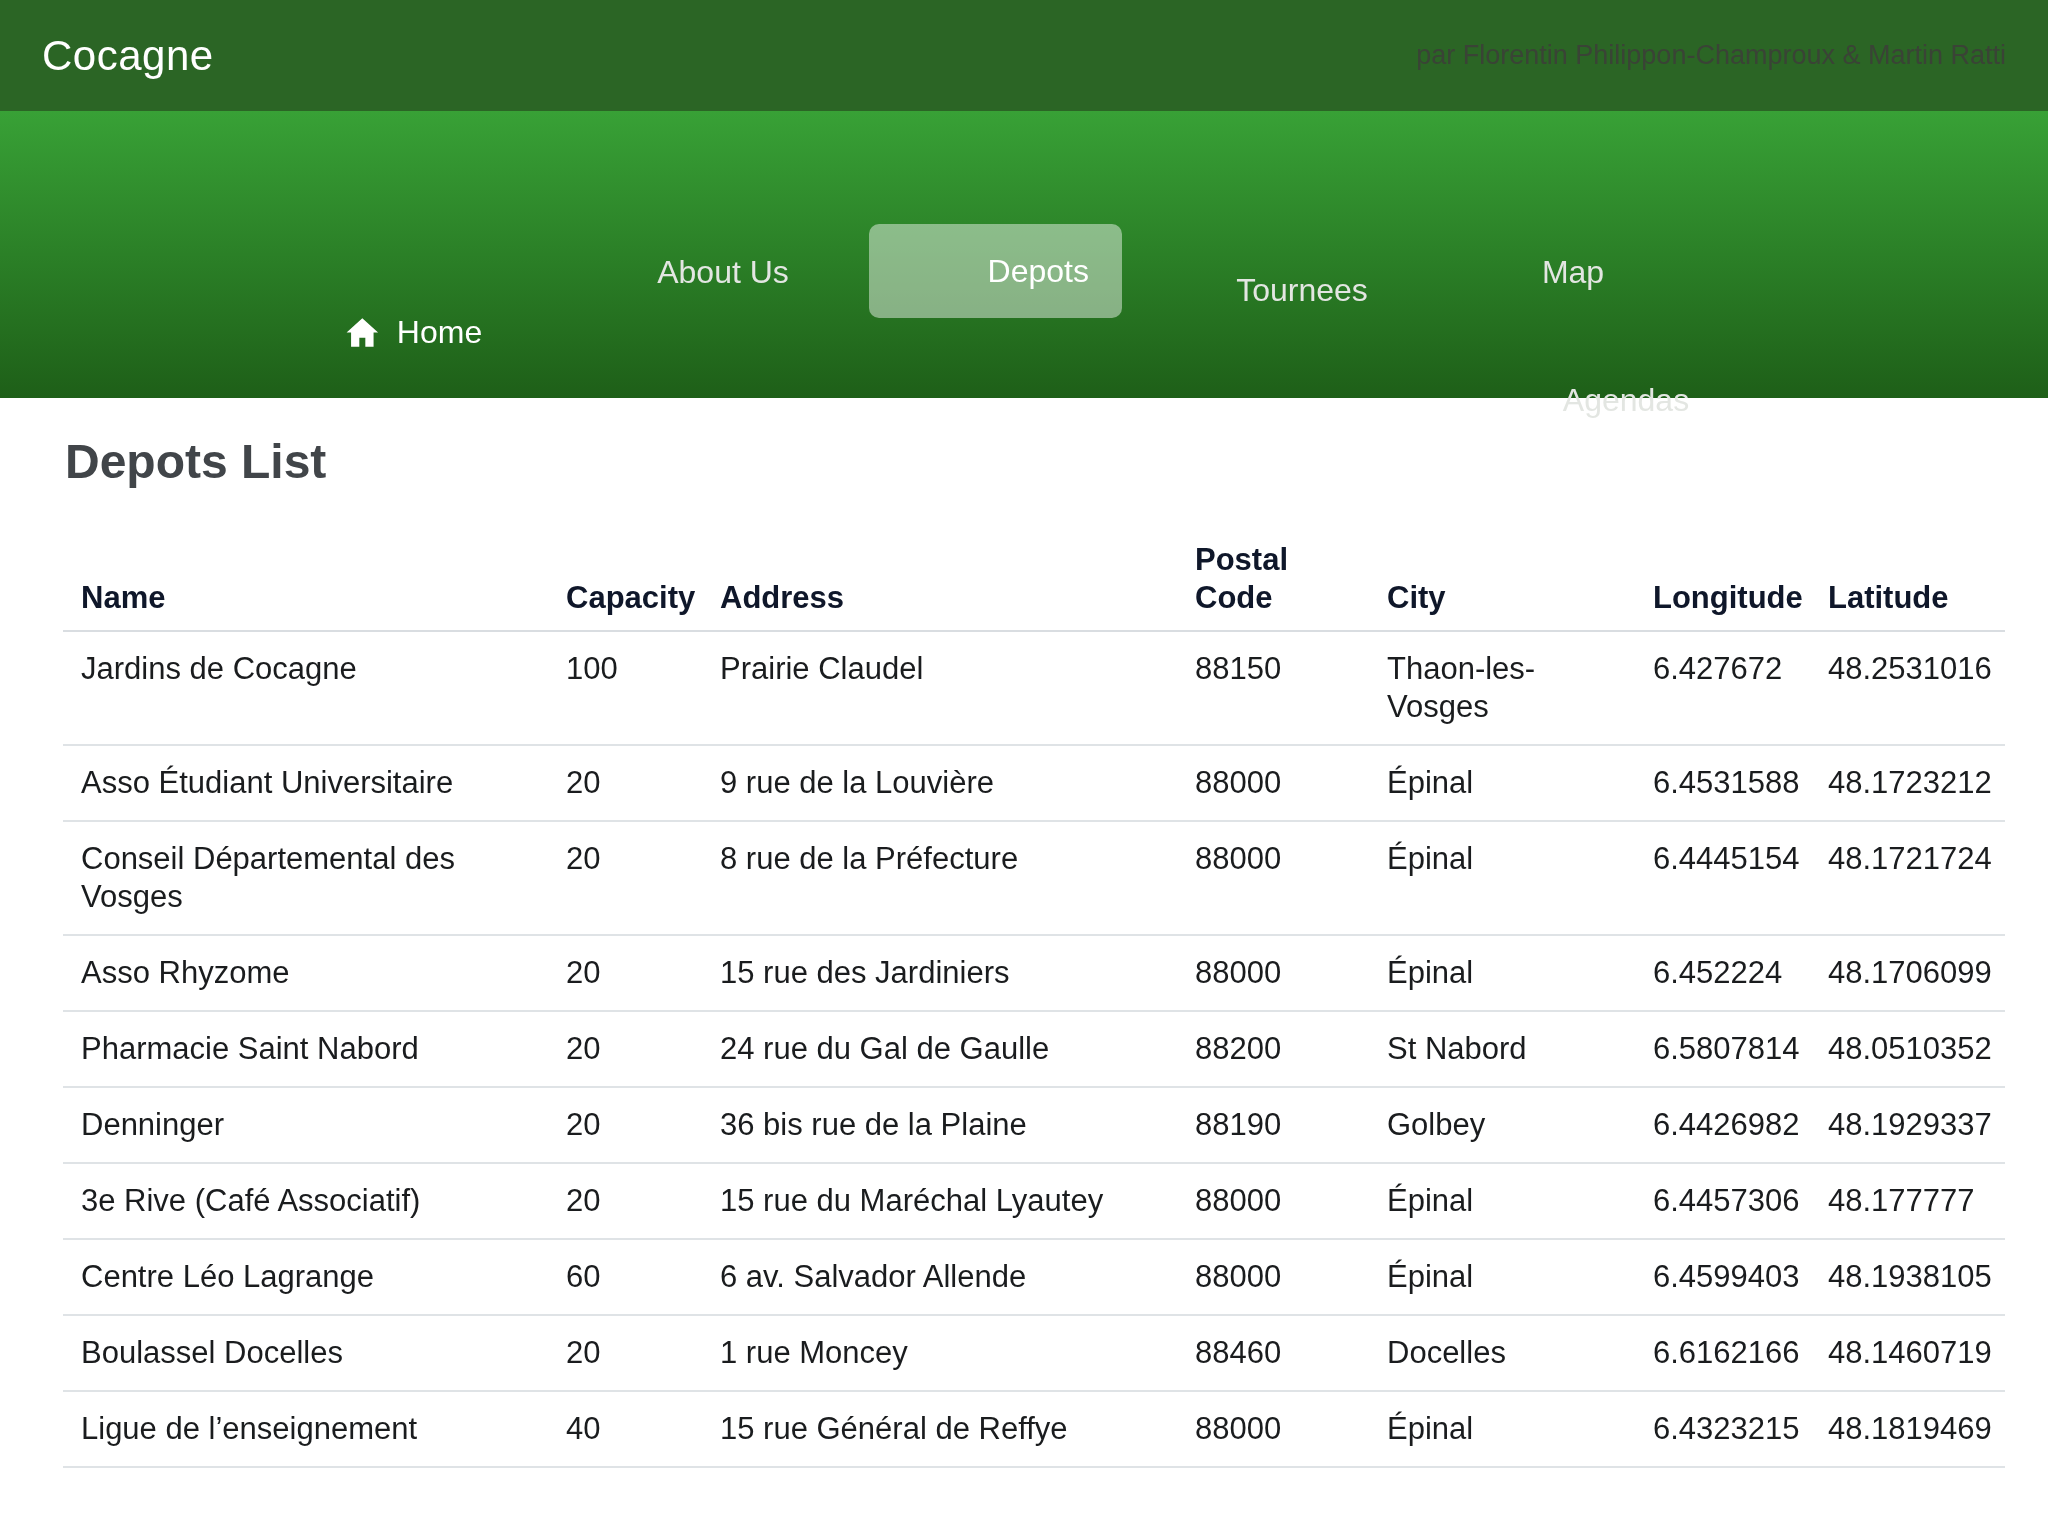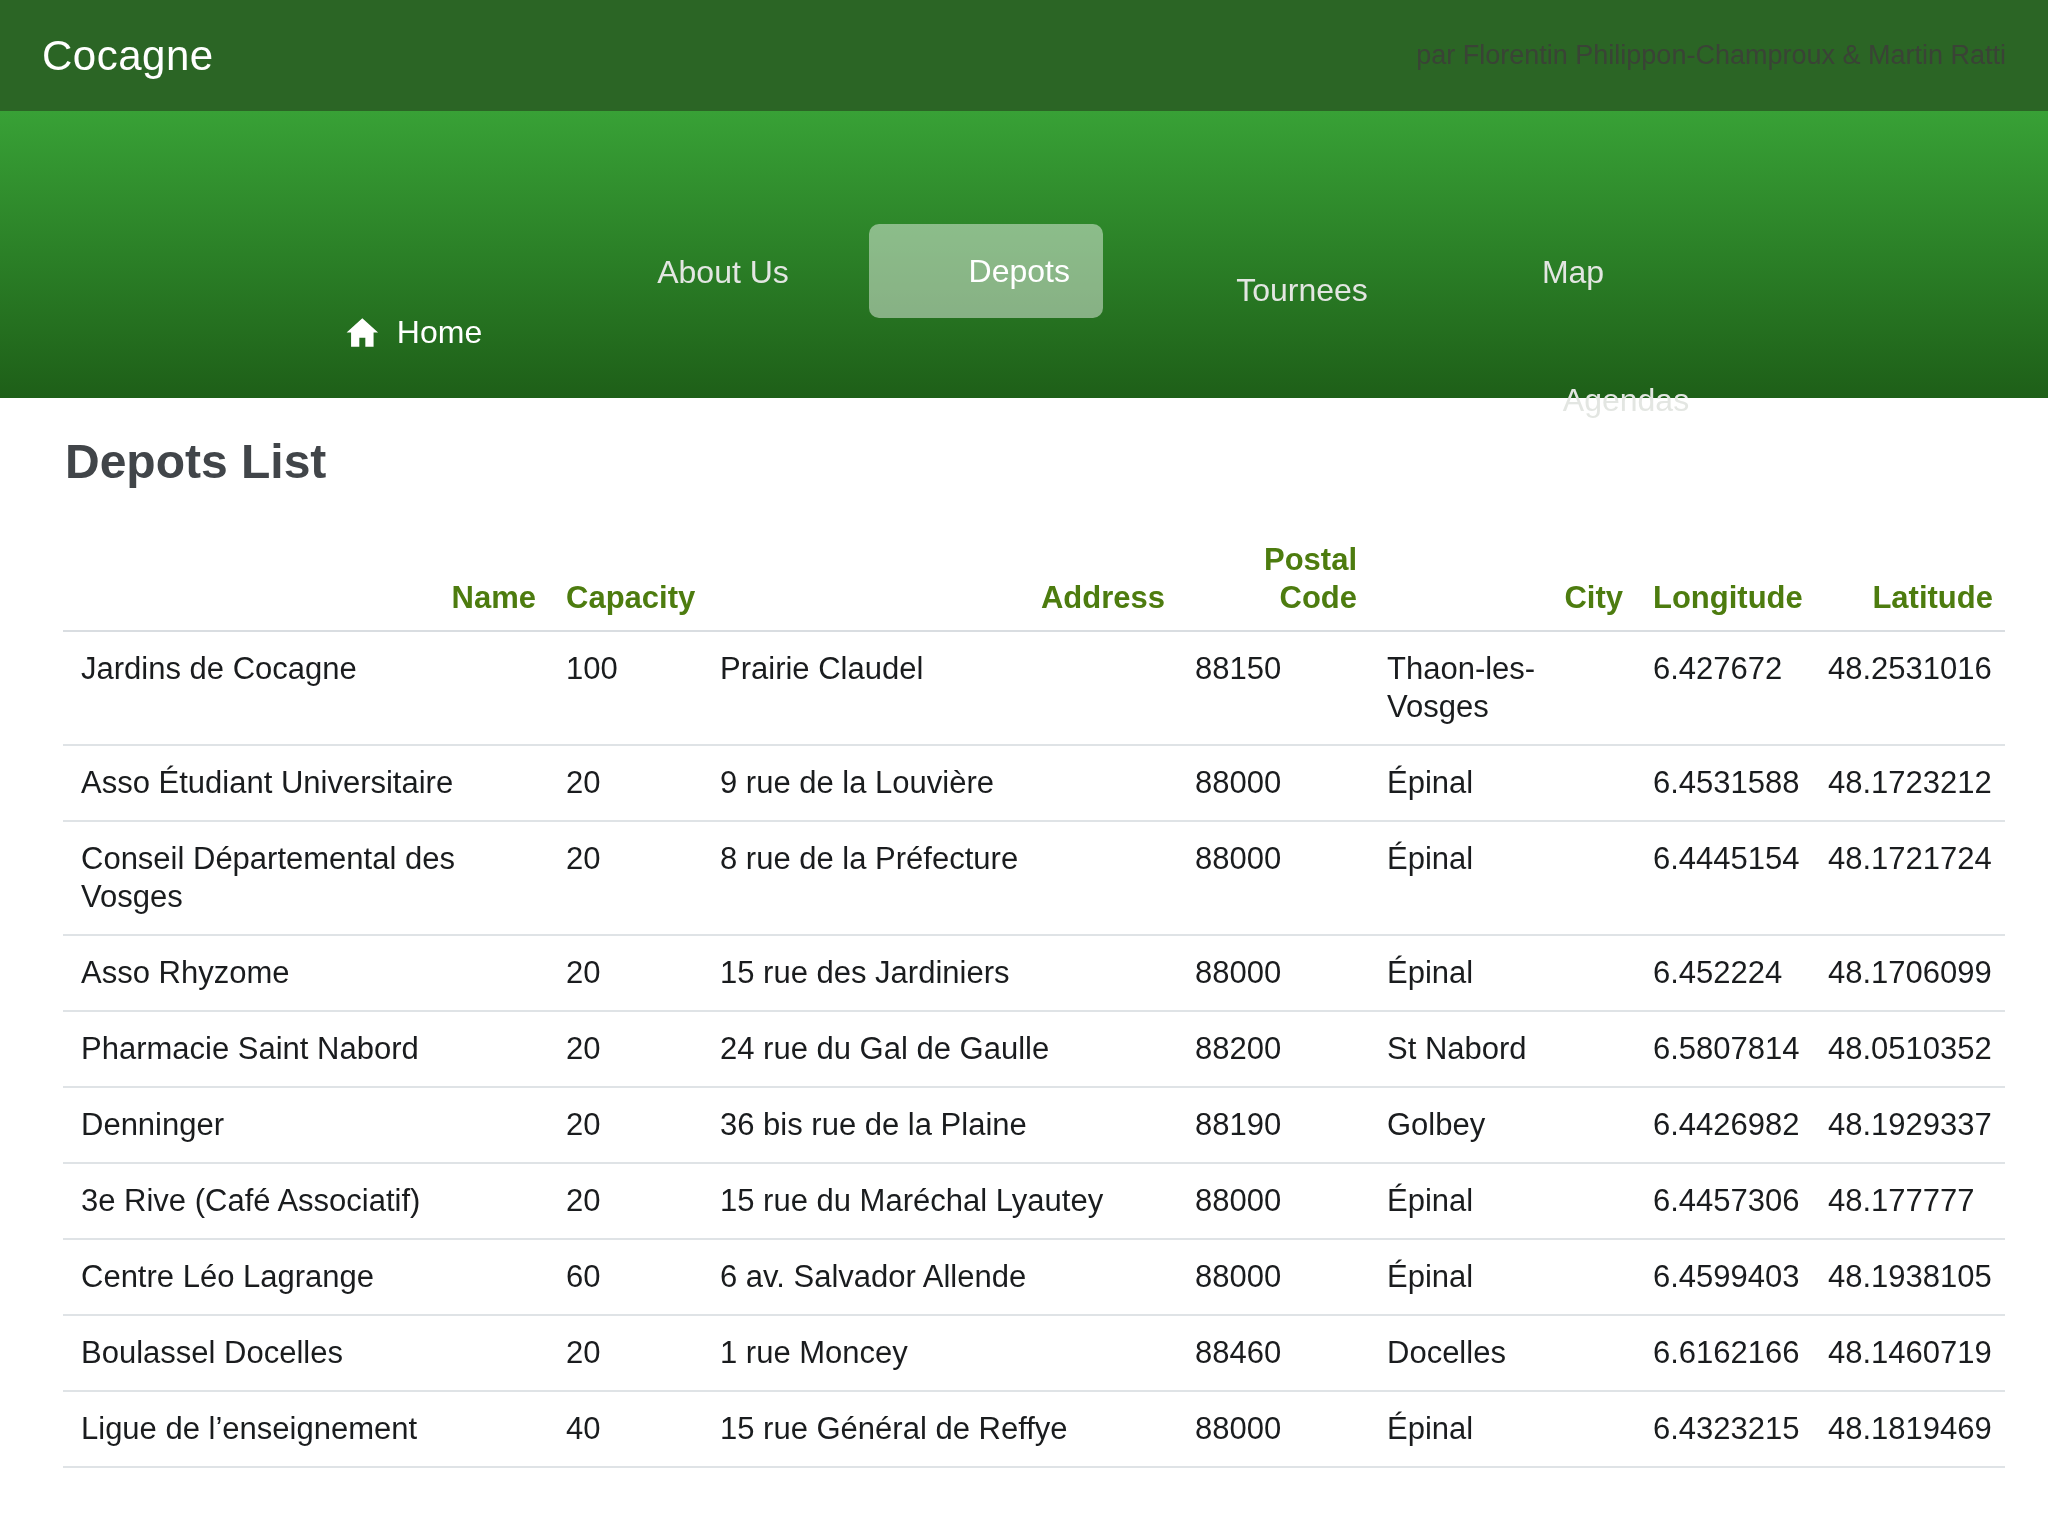--- a/index.html
+++ b/index.html
@@ -18,36 +18,36 @@
   .nav-item { position:absolute; transform:translate(-50%,-50%);
               color:#e3e6e2; font-size:32px; text-decoration:none; cursor:pointer;
               white-space:nowrap; }
   .nav-home { left:413px; top:193px; display:flex; align-items:center; gap:16px;
               color:#ffffff;margin-top:28px; }
   .nav-home svg { display:block; }
   .nav-about    { left:723px;  top:161px; }
   .nav-tournees { left:1302px; top:179px; }
   .nav-map      { left:1573px; top:161px; }
   .nav-agendas  { left:1626px; top:289px; }
-  .nav-active { transform:none; left:869px; top:113px; width:234px; height:94px;
+  .nav-active { transform:none; left:869px; top:113px; width:253px; height:94px;
                 background:rgba(255,255,255,0.45); border-radius:10px;
                 display:flex; align-items:center; justify-content:flex-end;
                 padding-right:33px; color:#ffffff; }
 
   
   main { padding:36px 43px 0 0; }
   h1 { margin:0 0 34px 65px; font-size:48px; font-weight:700; color:#414549; }
 
   table { border-collapse:collapse; margin-left:63px; width:1942px;
           table-layout:fixed; }
   th, td { text-align:left; vertical-align:top; font-size:31px; color:#1a1c1e;
            padding:18px 12px 18px 18px; border-bottom:2px solid #dfe3e6;
            line-height:38px; overflow:hidden; }
-  th { vertical-align:bottom; font-weight:700; color:#4d7c0f; padding-bottom:13px;
-       border-bottom:2px solid #d9dde1;text-align:right; }
+  th { vertical-align:bottom; font-weight:700; color:#0f172a; padding-bottom:13px;
+       border-bottom:2px solid #d9dde1; }
 </style>
 </head>
 <body>
 
 <header class="topbar">
   <div class="brand">Cocagne</div>
   <div class="byline">par Florentin Philippon-Champroux &amp; Martin Ratti</div>
 </header>
 
 <nav class="navbar">

